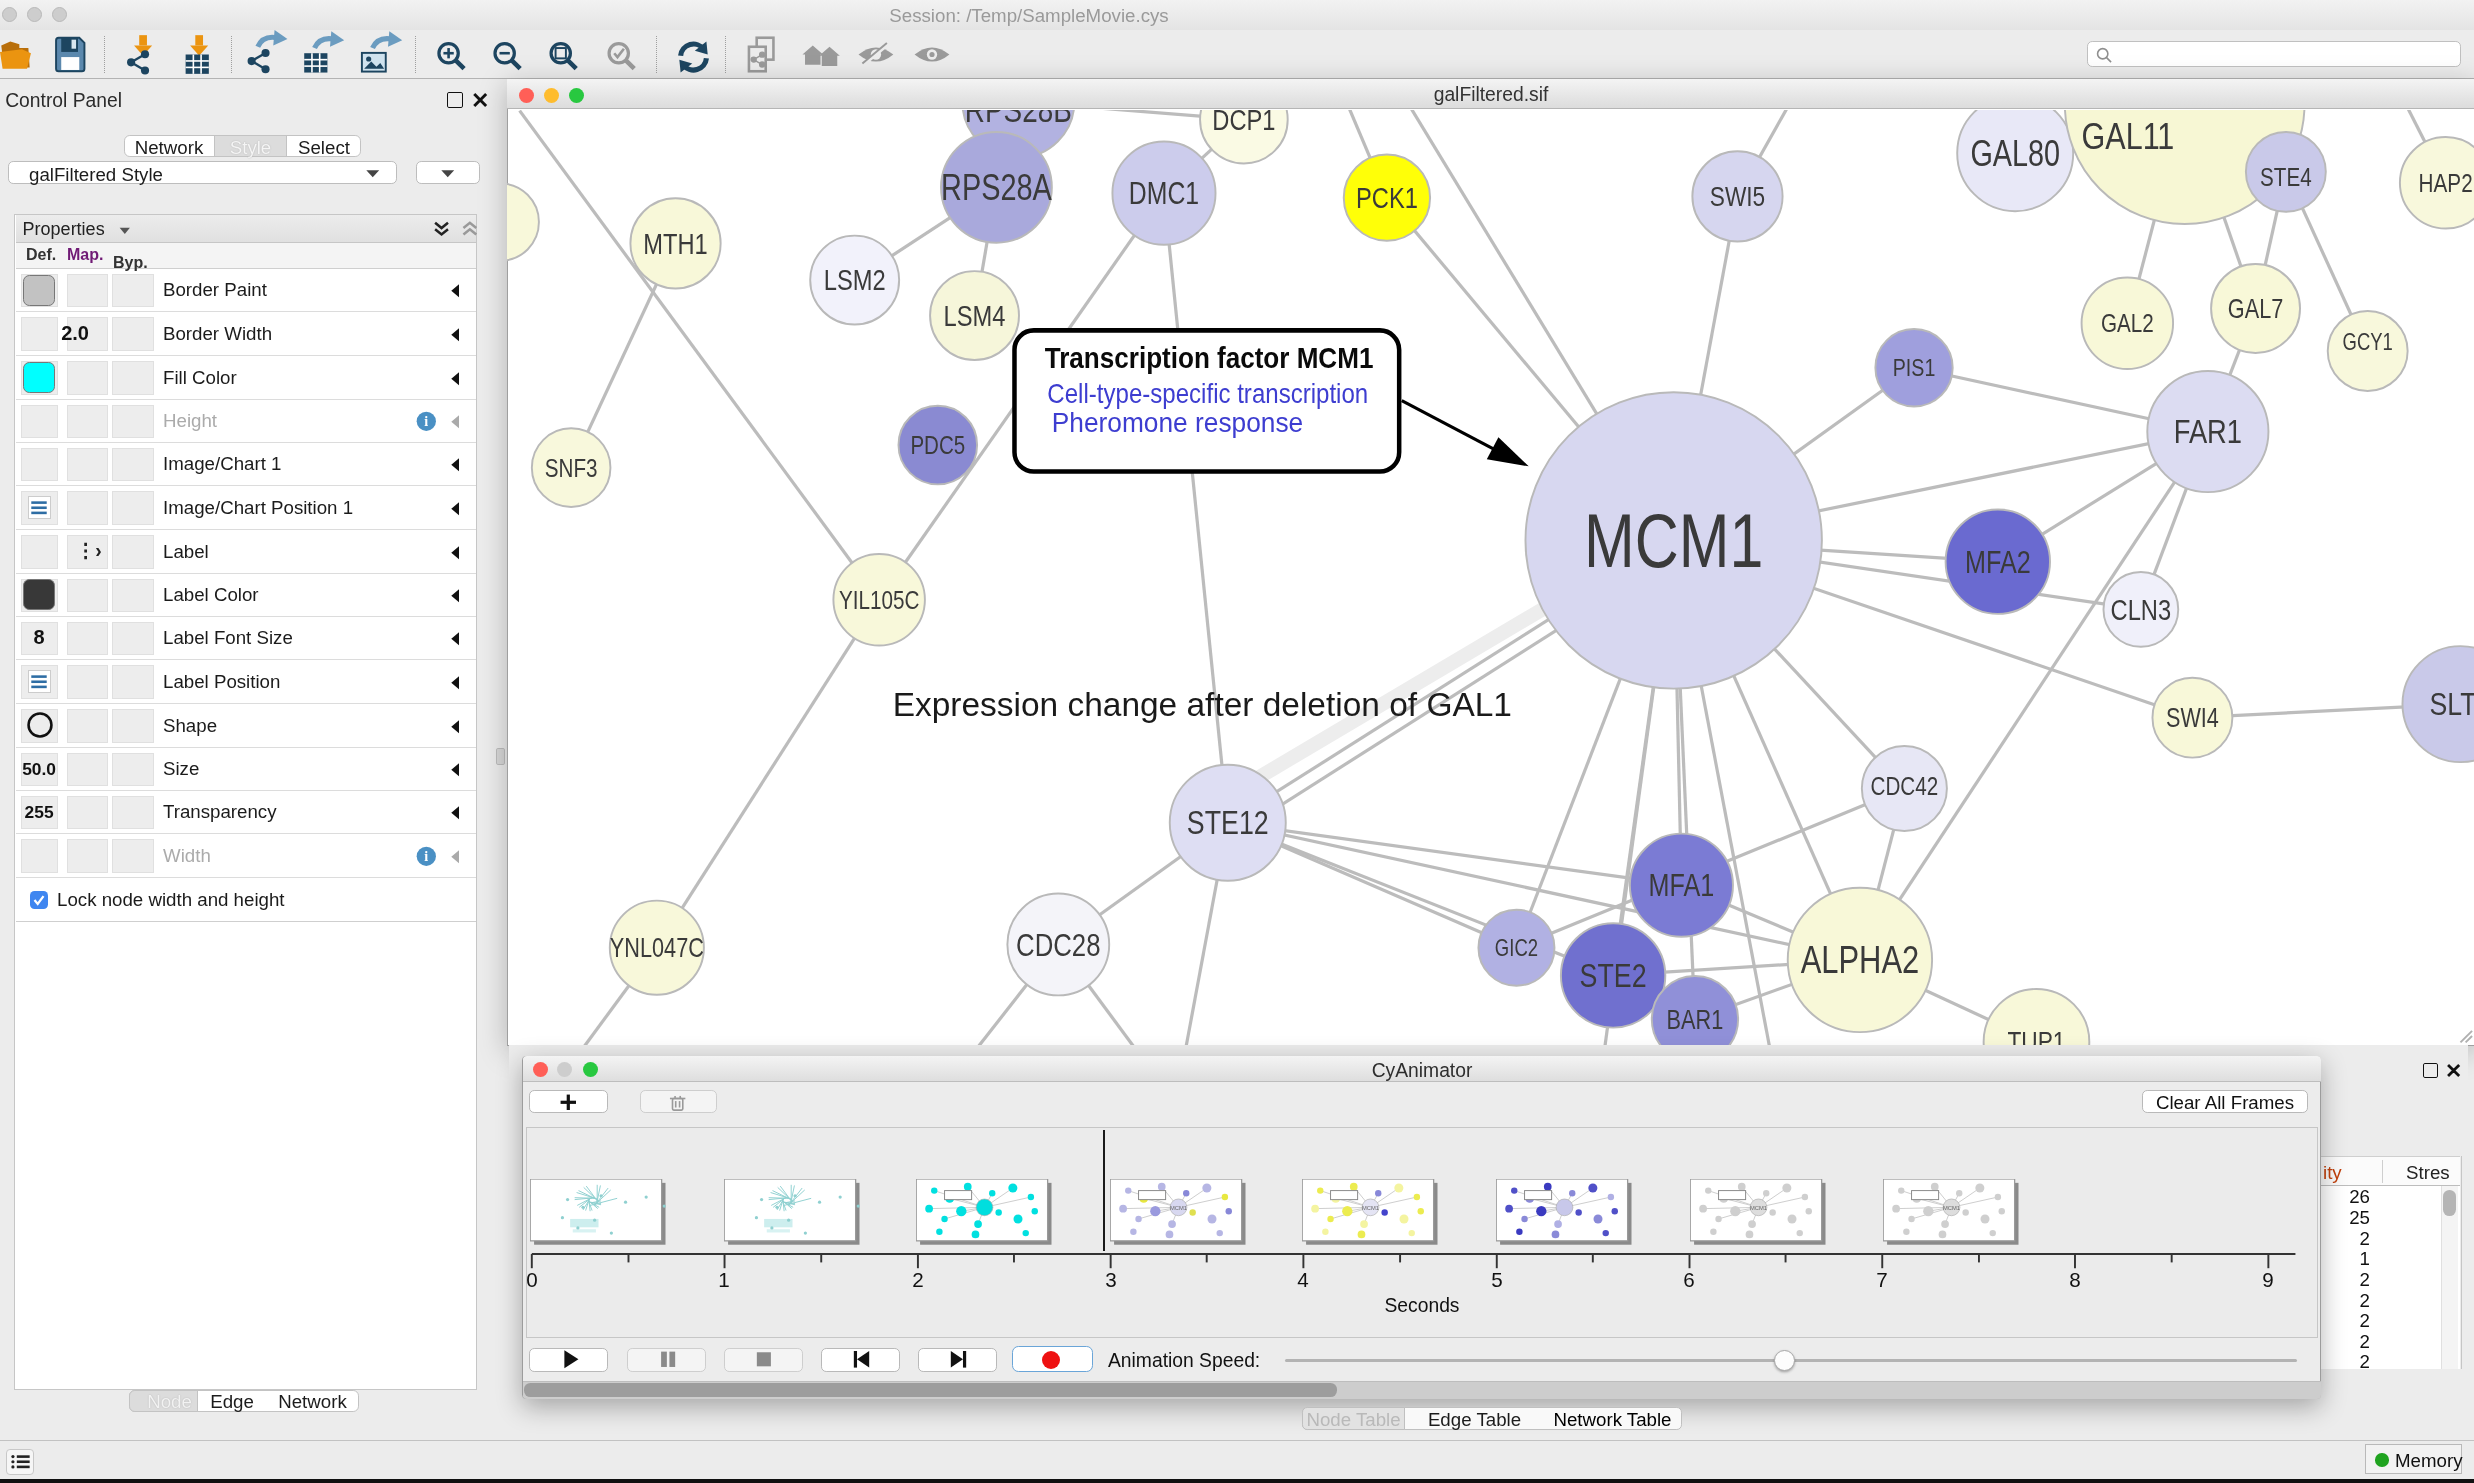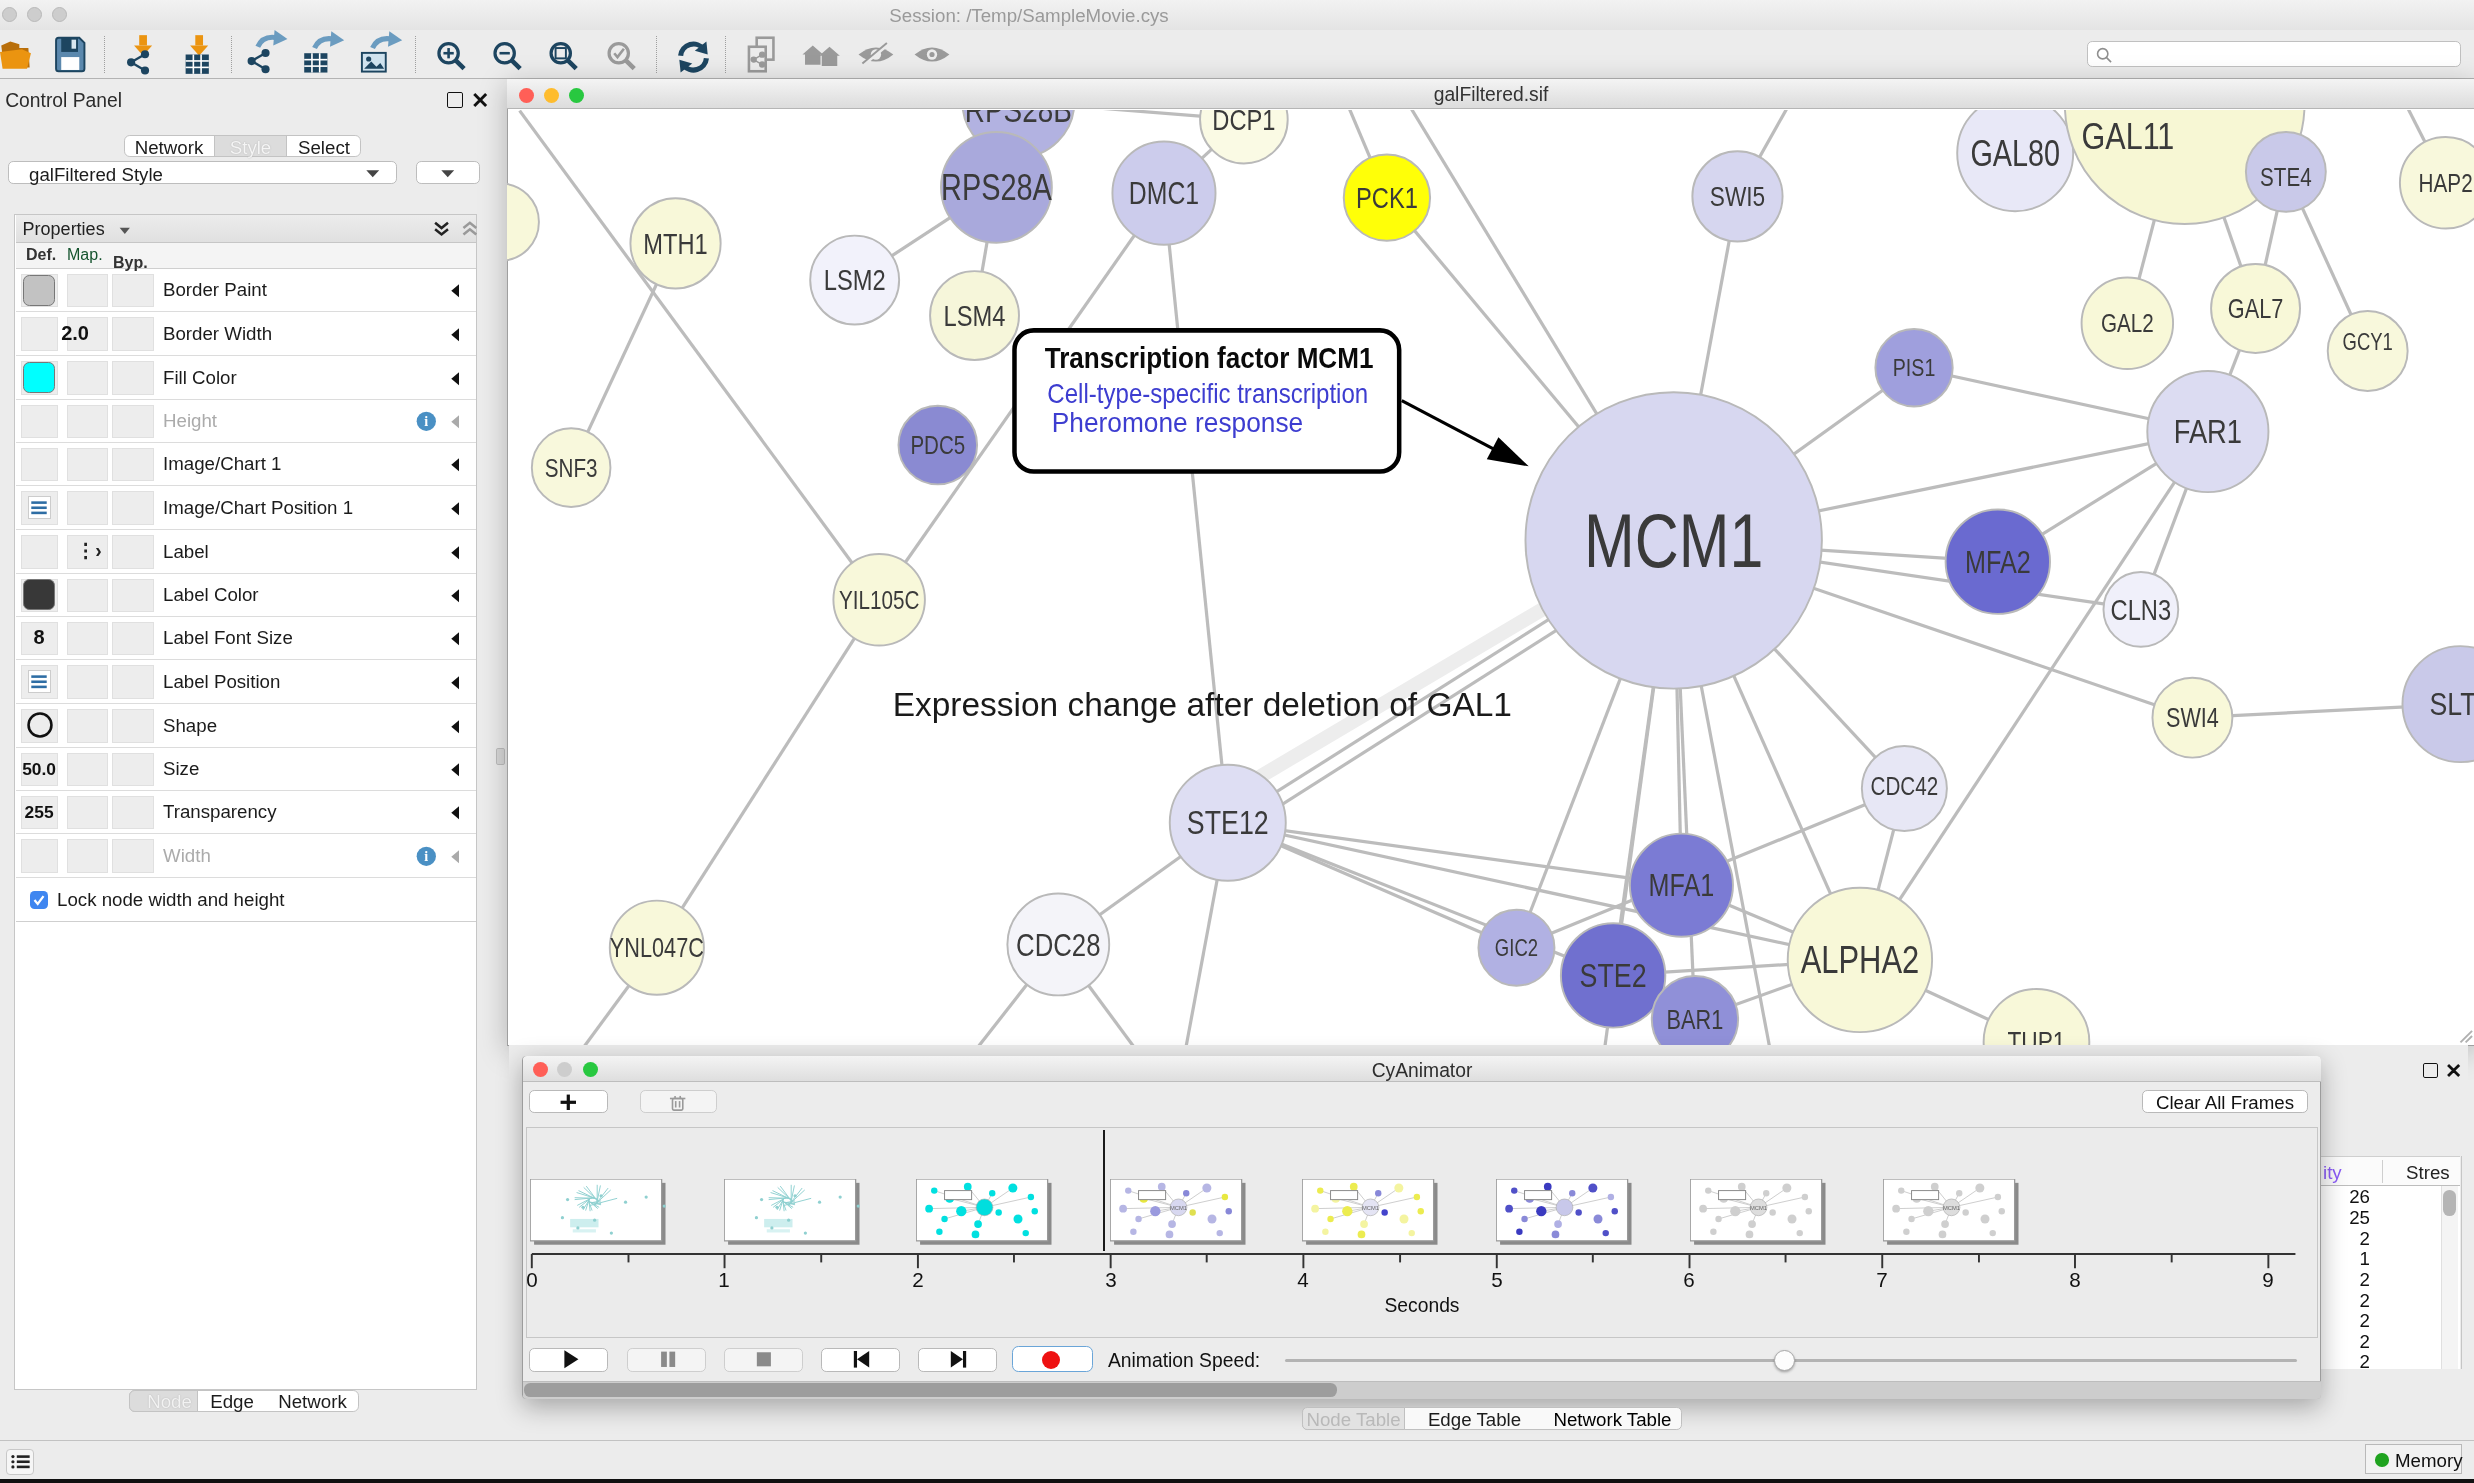--- a/index.html
+++ b/index.html
@@ -169,21 +169,21 @@
       <path d="M6,6 L16,14 L26,6"></path>
       <path d="M6,16 L16,24 L26,16"></path>
     </g>
 <g stroke="#999" stroke-width="4" fill="none">
       <path d="M50,14 L60,6 L70,14"></path>
       <path d="M50,24 L60,16 L70,24"></path>
     </g>
   </svg>
 <div class="abs" style="left:15.5px;top:243px;width:460px;height:26px;background:#f4f4f4;border-bottom:1.3px solid #cfcfcf;"></div>
 <div class="abs" style="left:26px;top:246px;font-size:16px;font-weight:bold;color:#333;">Def.</div>
-<div class="abs" style="left:67px;top:246px;font-size:16px;font-weight:normal;color:#14532d;">Map.</div>
+<div class="abs" style="left:67px;top:246px;font-size:16px;font-weight:bold;color:#701a75;">Map.</div>
 <div class="abs" style="left:113px;top:254px;font-size:16px;font-weight:bold;color:#333;">Byp.</div>
 <div class="abs" style="left:15.5px;top:269px;width:460px;height:43px;border-bottom:0.6px solid #dcdcdc;"></div>
 <div class="abs" style="left:20.6px;top:274px;width:37px;height:33px;background:#ededed;border:0.6px solid #e0e0e0;"></div>
 <div class="abs" style="left:67px;top:274px;width:41px;height:33px;background:#ededed;border:0.6px solid #e0e0e0;"></div>
 <div class="abs" style="left:112px;top:274px;width:42px;height:33px;background:#ededed;border:0.6px solid #e0e0e0;"></div>
 <div class="abs" style="left:23px;top:275px;width:32px;height:31px;background:#c2c2c2;border:1.9px solid #777;border-radius:6.4px;"></div>
 <div class="abs" style="left:163px;top:279px;font-size:18.7px;color:#1b1b1b;">Border Paint</div>
 <svg class="abs" style="left:450px;top:283px" width="10.3" height="15.5" viewBox="0 0 16 24">
     <polygon points="14,2 14,22 2,12" fill="#111"></polygon>
   </svg>
@@ -484,21 +484,21 @@
     <polygon points="2372,724 2307,713 2325,679" fill="#000"></polygon>
     <g stroke="#b0b0b0" stroke-width="3">
       <line x1="3818" y1="1618" x2="3836" y2="1600"></line>
       <line x1="3826" y1="1618" x2="3836" y2="1608"></line>
     </g>
   </svg>
 <div class="abs" style="left:509px;top:1045px;width:1959px;height:395px;background:#ececec;"></div>
 <div class="abs" style="left:2423px;top:1063px;width:15px;height:15px;border:1.9px solid #111;border-radius:1.9px;"></div>
 <div class="abs" style="left:2445px;top:1059px;font-size:20.6px;font-weight:bold;color:#111;">✕</div>
 <div class="abs" style="left:2321px;top:1156px;width:139px;height:30px;background:#fbfbfb;border-bottom:1.3px solid #bdbdbd;border-top:0.6px solid #cfcfcf;"></div>
-<div class="abs" style="left:2323px;top:1162px;font-size:18.7px;color:#8b5cf6;">ity</div>
+<div class="abs" style="left:2323px;top:1162px;font-size:18.7px;color:#c2410c;">ity</div>
 <div class="abs" style="left:2382px;top:1160px;width:0;height:23px;border-left:1.3px solid #cfcfcf;"></div>
 <div class="abs" style="left:2406px;top:1162px;font-size:18.7px;color:#222;">Stres</div>
 <div class="abs" style="left:2321px;top:1186px;width:139px;height:183px;background:#ffffff;"></div>
 <div class="abs" style="left:2294px;top:1186px;width:76px;text-align:right;font-size:18.7px;color:#111;">26</div>
 <div class="abs" style="left:2294px;top:1207px;width:76px;text-align:right;font-size:18.7px;color:#111;">25</div>
 <div class="abs" style="left:2294px;top:1228px;width:76px;text-align:right;font-size:18.7px;color:#111;">2</div>
 <div class="abs" style="left:2294px;top:1248px;width:76px;text-align:right;font-size:18.7px;color:#111;">1</div>
 <div class="abs" style="left:2294px;top:1269px;width:76px;text-align:right;font-size:18.7px;color:#111;">2</div>
 <div class="abs" style="left:2294px;top:1290px;width:76px;text-align:right;font-size:18.7px;color:#111;">2</div>
 <div class="abs" style="left:2294px;top:1310px;width:76px;text-align:right;font-size:18.7px;color:#111;">2</div>

